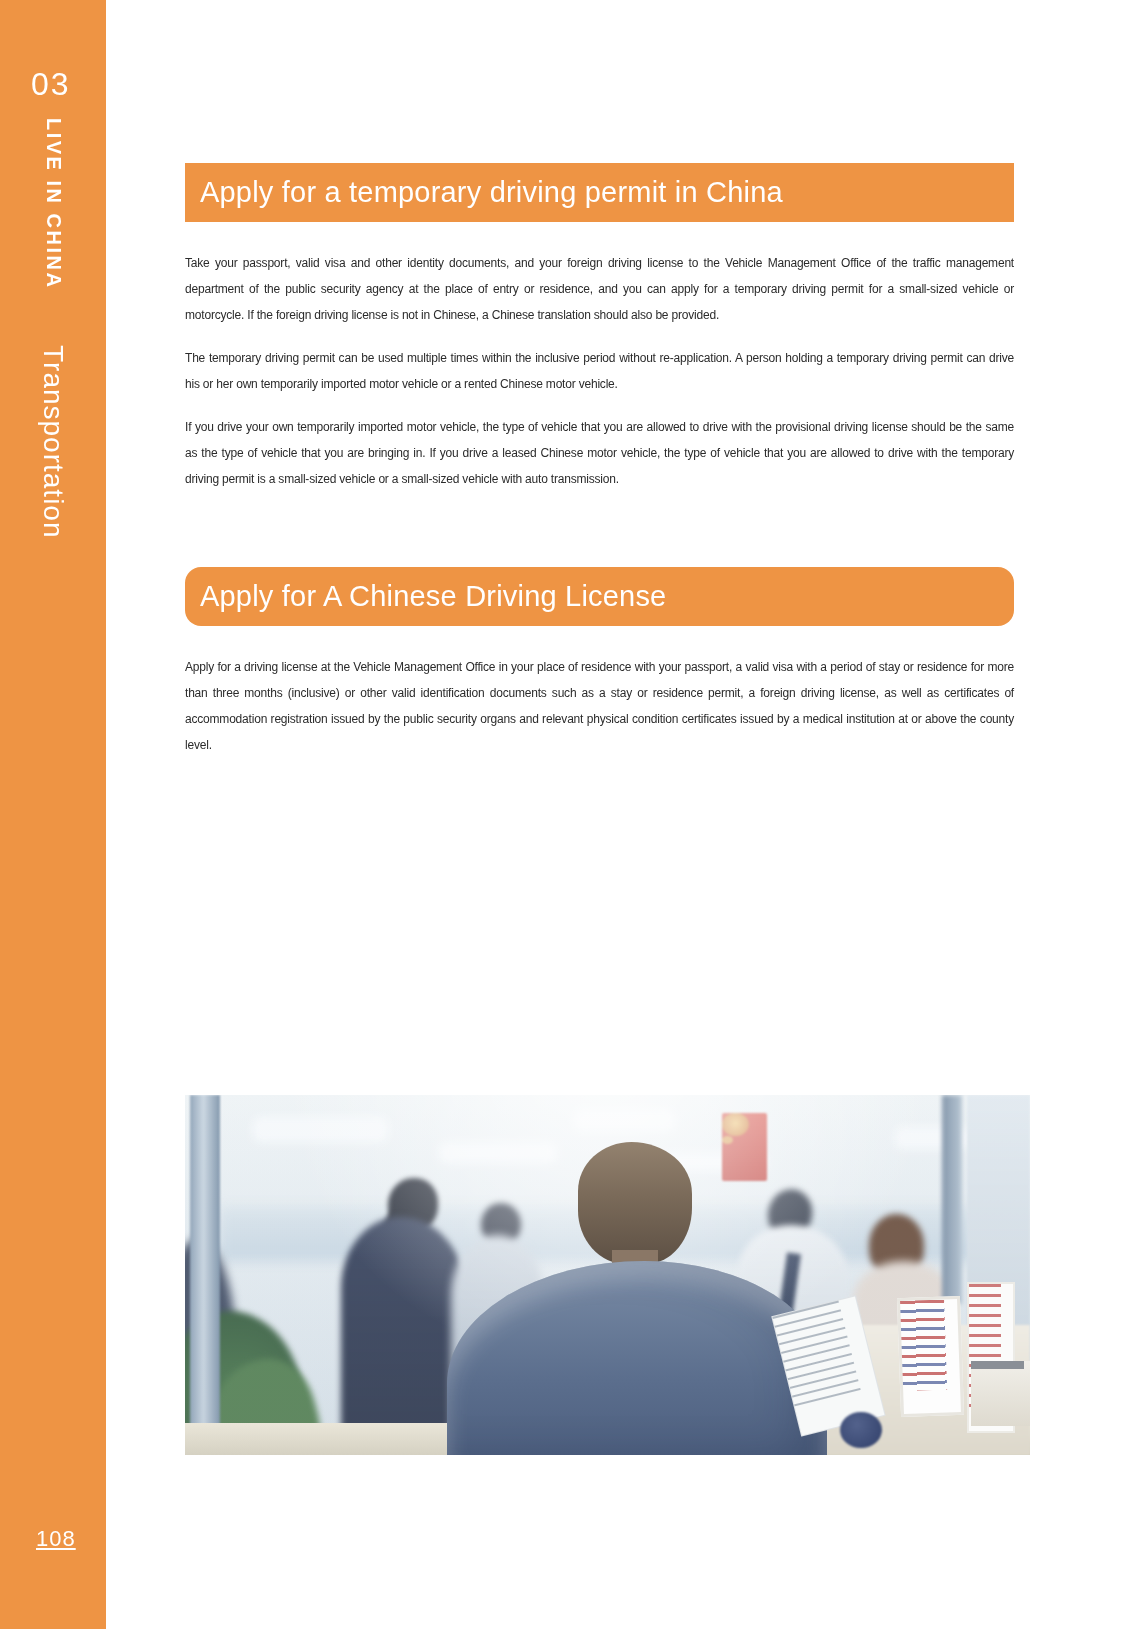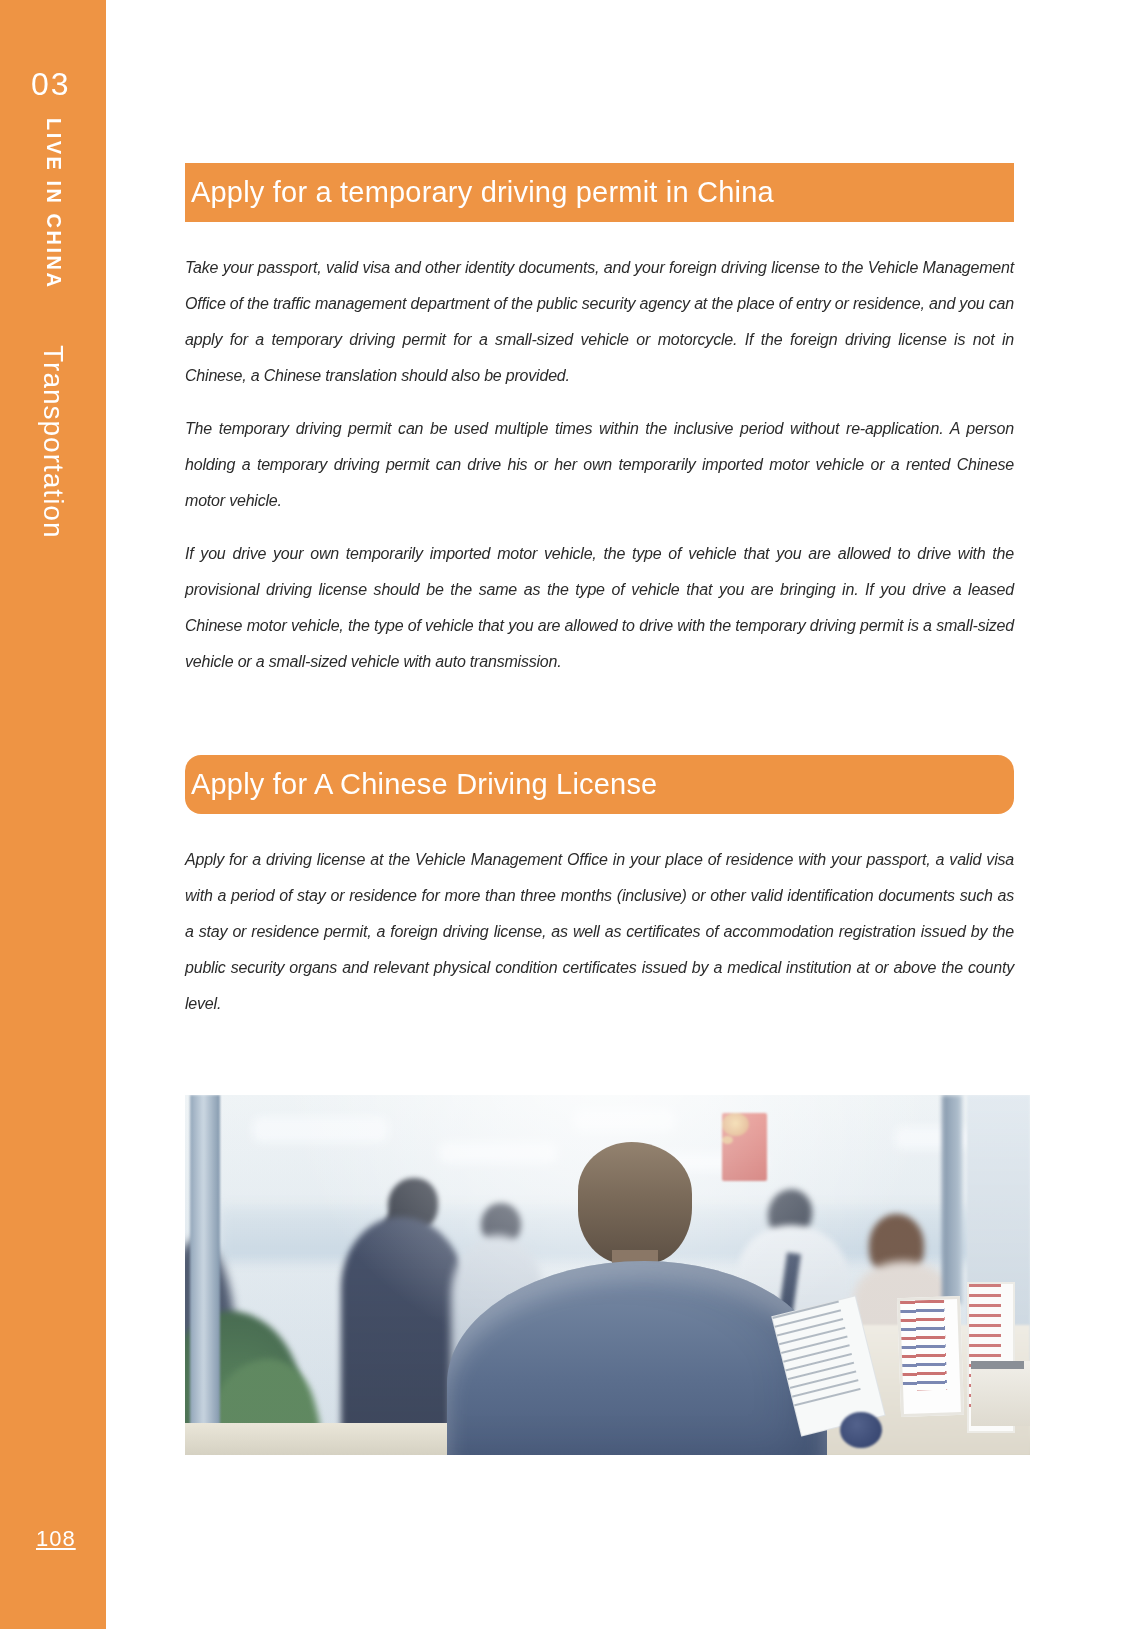--- a/index.html
+++ b/index.html
@@ -21,28 +21,28 @@
   .section-label {
     position:absolute; top:345px; left:53px; transform:translateX(-50%);
     font-size:28px; font-weight:400; letter-spacing:1px;
   }
   .page-num { position:absolute; top:1526px; left:36px; font-size:22px; letter-spacing:1px;text-decoration:underline; }
 
   
   .content { position:absolute; left:185px; top:0; width:829px; color:#2b2b2b; }
   .sec-header {
     height:59px; background:#EE9444; color:#ffffff;
-    display:flex; align-items:center; padding-left:6px; box-sizing:border-box;
+    display:flex; align-items:center; padding-left:15px; box-sizing:border-box;
     font-size:29px; letter-spacing:0.2px;
   }
   .sec-header.first { margin-top:163px; }
   .sec-header.second { margin-top:75px;border-radius:16px; }
   .content p {
-    margin:28px 0 0 0; font-size:16px; line-height:36px;
-    text-align:justify; letter-spacing:-0.2px;font-style:italic;
+    margin:28px 0 0 0; font-size:12px; line-height:26px;
+    text-align:justify; letter-spacing:-0.2px;
   }
   .content p + p { margin-top:17px; }
 
   
   .photo {
     position:absolute; left:185px; top:1095px; width:845px; height:360px;
     overflow:hidden; background:linear-gradient(180deg,#f4f7f8 0%,#e9eff3 45%,#dce5eb 100%);
   }
   .photo > div { position:absolute; }
   .photo::after {

